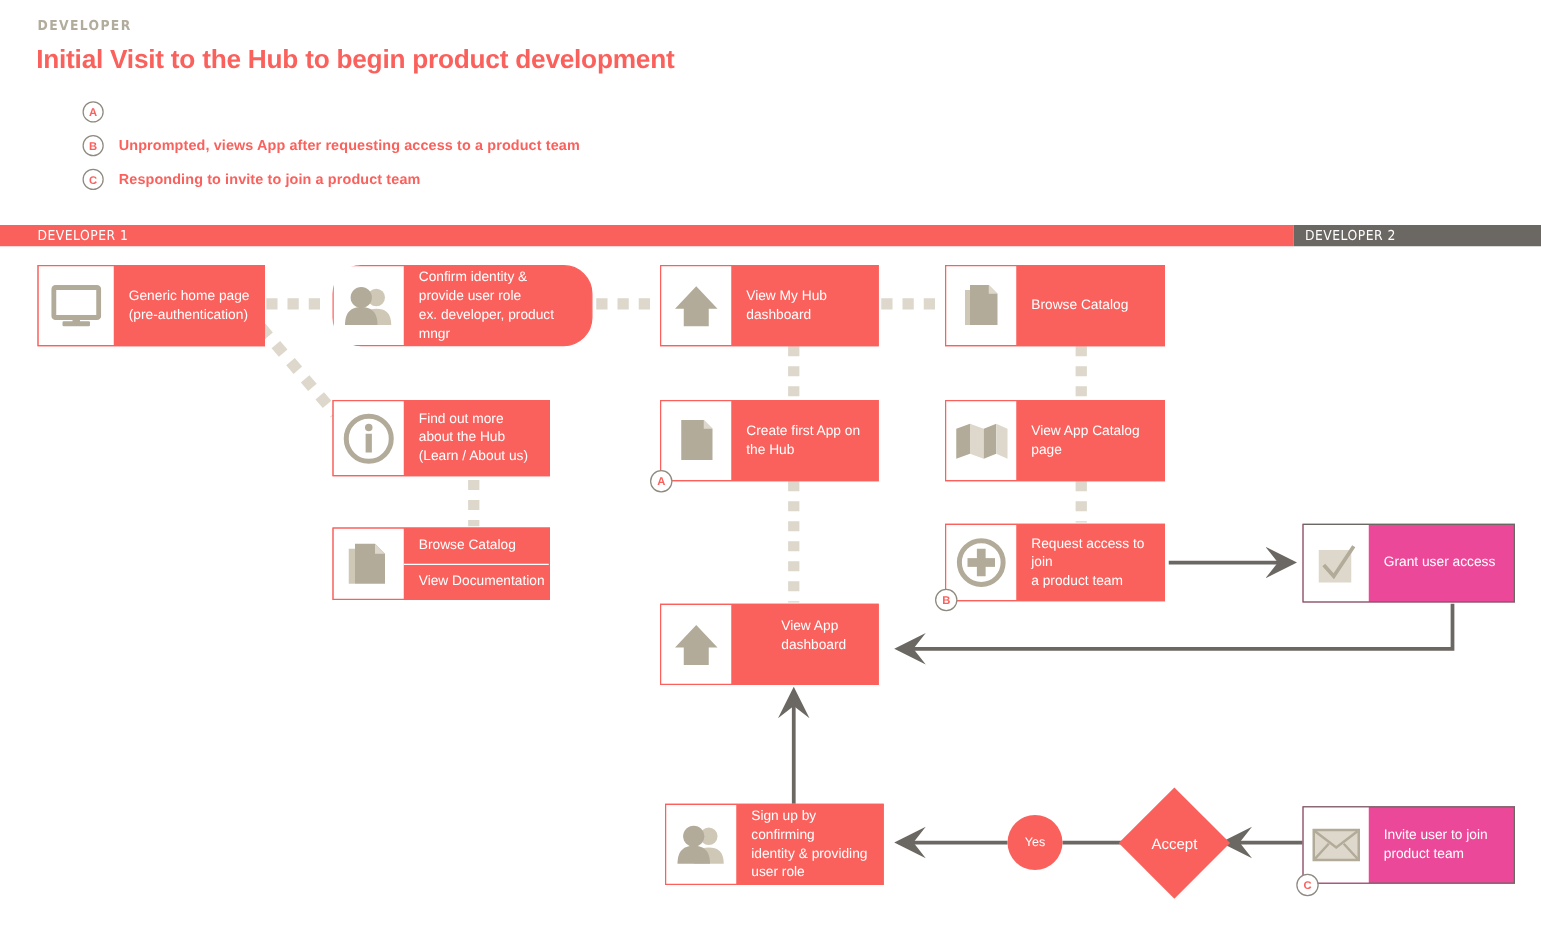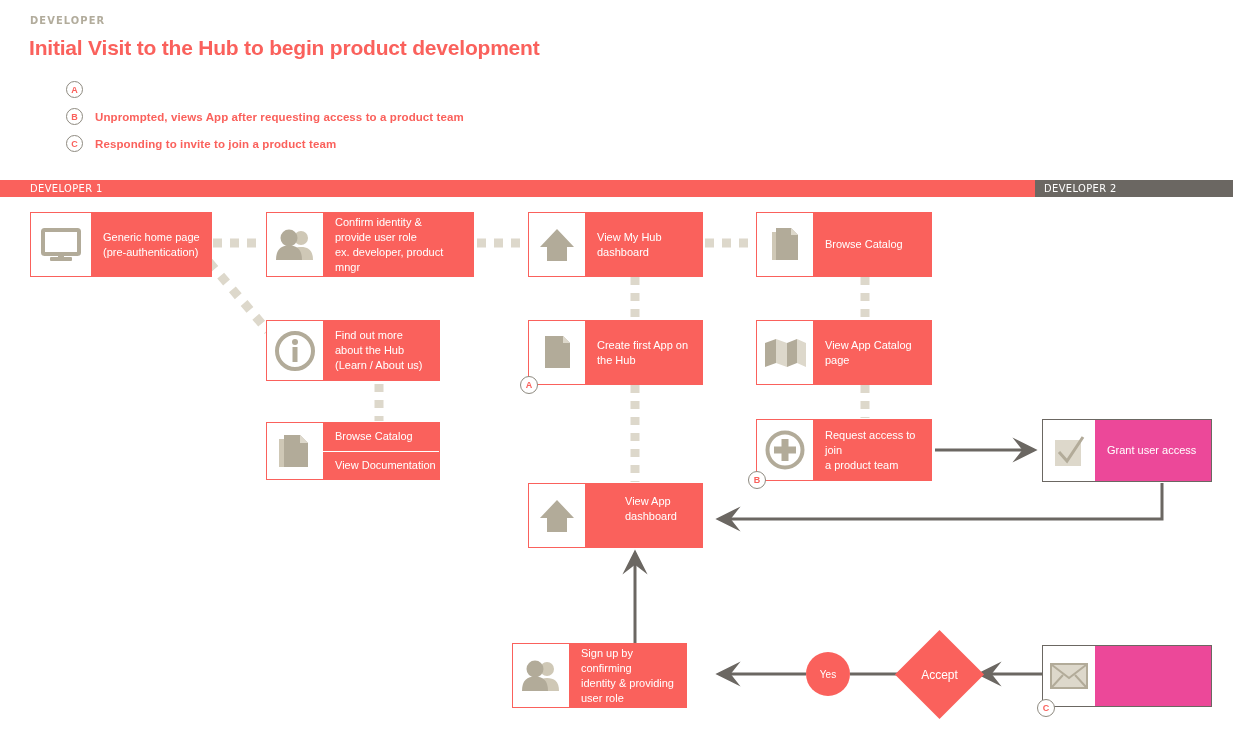--- a/index.html
+++ b/index.html
@@ -175,21 +175,21 @@
         <rect x="17" y="26" width="6" height="4" fill="#b2ab99"></rect>
         <rect x="9" y="29" width="22" height="4" rx="1" fill="#b2ab99"></rect>
       </svg>
     </div>
     <div class="body">
       <div class="label">Generic home page
 (pre-authentication)</div>
     </div>
   </div>
 
-  <div class="node coral" style="left:266px;top:212px;width:208px;height:65px;">
+  <div class="node coral" style="left:266px;top:212px;width:208px;height:65px;border-radius:23px;">
     <div class="ibox" style="width:56px;">
       <svg width="42" height="32" viewBox="0 0 42 32">
         <circle cx="27" cy="9" r="7" fill="#cfc8b6"></circle>
         <path d="M15 31 C15 21 20 18 27 18 C34 18 39 21 39 31 Z" fill="#cfc8b6"></path>
         <circle cx="15" cy="9" r="8.5" fill="#b2ab99"></circle>
         <path d="M2 31 C2 20 7.5 16.5 15 16.5 C22.5 16.5 28 20 28 31 Z" fill="#b2ab99"></path>
       </svg>
     </div>
     <div class="body">
       <div class="label">Confirm identity &amp;
@@ -314,21 +314,21 @@
     <div class="ibox" style="width:56px;">
       <svg width="38" height="36" viewBox="0 0 38 36">
         <path d="M19 2 L36 20 L29 20 L29 34 L9 34 L9 20 L2 20 Z" fill="#b2ab99"></path>
       </svg>
     </div>
     <div class="body" style="justify-content:flex-start;padding-top:10px;">
       <div class="label">View App dashboard</div>
     </div>
   </div>
 
-  <div class="node coral" style="left:512px;top:643px;width:175px;height:65px;">
+  <div class="node coral" style="left:532px;top:643px;width:175px;height:65px;">
     <div class="ibox" style="width:56px;">
       <svg width="42" height="32" viewBox="0 0 42 32">
         <circle cx="27" cy="9" r="7" fill="#cfc8b6"></circle>
         <path d="M15 31 C15 21 20 18 27 18 C34 18 39 21 39 31 Z" fill="#cfc8b6"></path>
         <circle cx="15" cy="9" r="8.5" fill="#b2ab99"></circle>
         <path d="M2 31 C2 20 7.5 16.5 15 16.5 C22.5 16.5 28 20 28 31 Z" fill="#b2ab99"></path>
       </svg>
     </div>
     <div class="body">
       <div class="label">Sign up by confirming
@@ -338,20 +338,24 @@
   </div>
 
   <div class="node grey" style="left:1042px;top:645px;width:170px;height:62px;">
     <div class="ibox" style="width:52px;">
       <svg width="40" height="30" viewBox="0 0 40 30">
         <rect x="2" y="3" width="36" height="24" fill="#ddd8cb" stroke="#b2ab99" stroke-width="2"></rect>
         <path d="M3 4 L20 17 L37 4" fill="none" stroke="#b2ab99" stroke-width="2"></path>
         <path d="M3 26 L14 14 M37 26 L26 14" fill="none" stroke="#b2ab99" stroke-width="2"></path>
       </svg>
     </div>
+    <div class="body">
+      <div class="label">Invite user to join
+product team</div>
+    </div>
   </div>
 
   <div class="tag" style="left:520px;top:376px;">A</div>
   <div class="tag" style="left:748px;top:471px;">B</div>
   <div class="tag" style="left:1037px;top:699px;">C</div>
 
   <div class="pill" style="left:806px;top:652px;width:44px;height:44px;">
     <span>Yes</span>
   </div>
 

